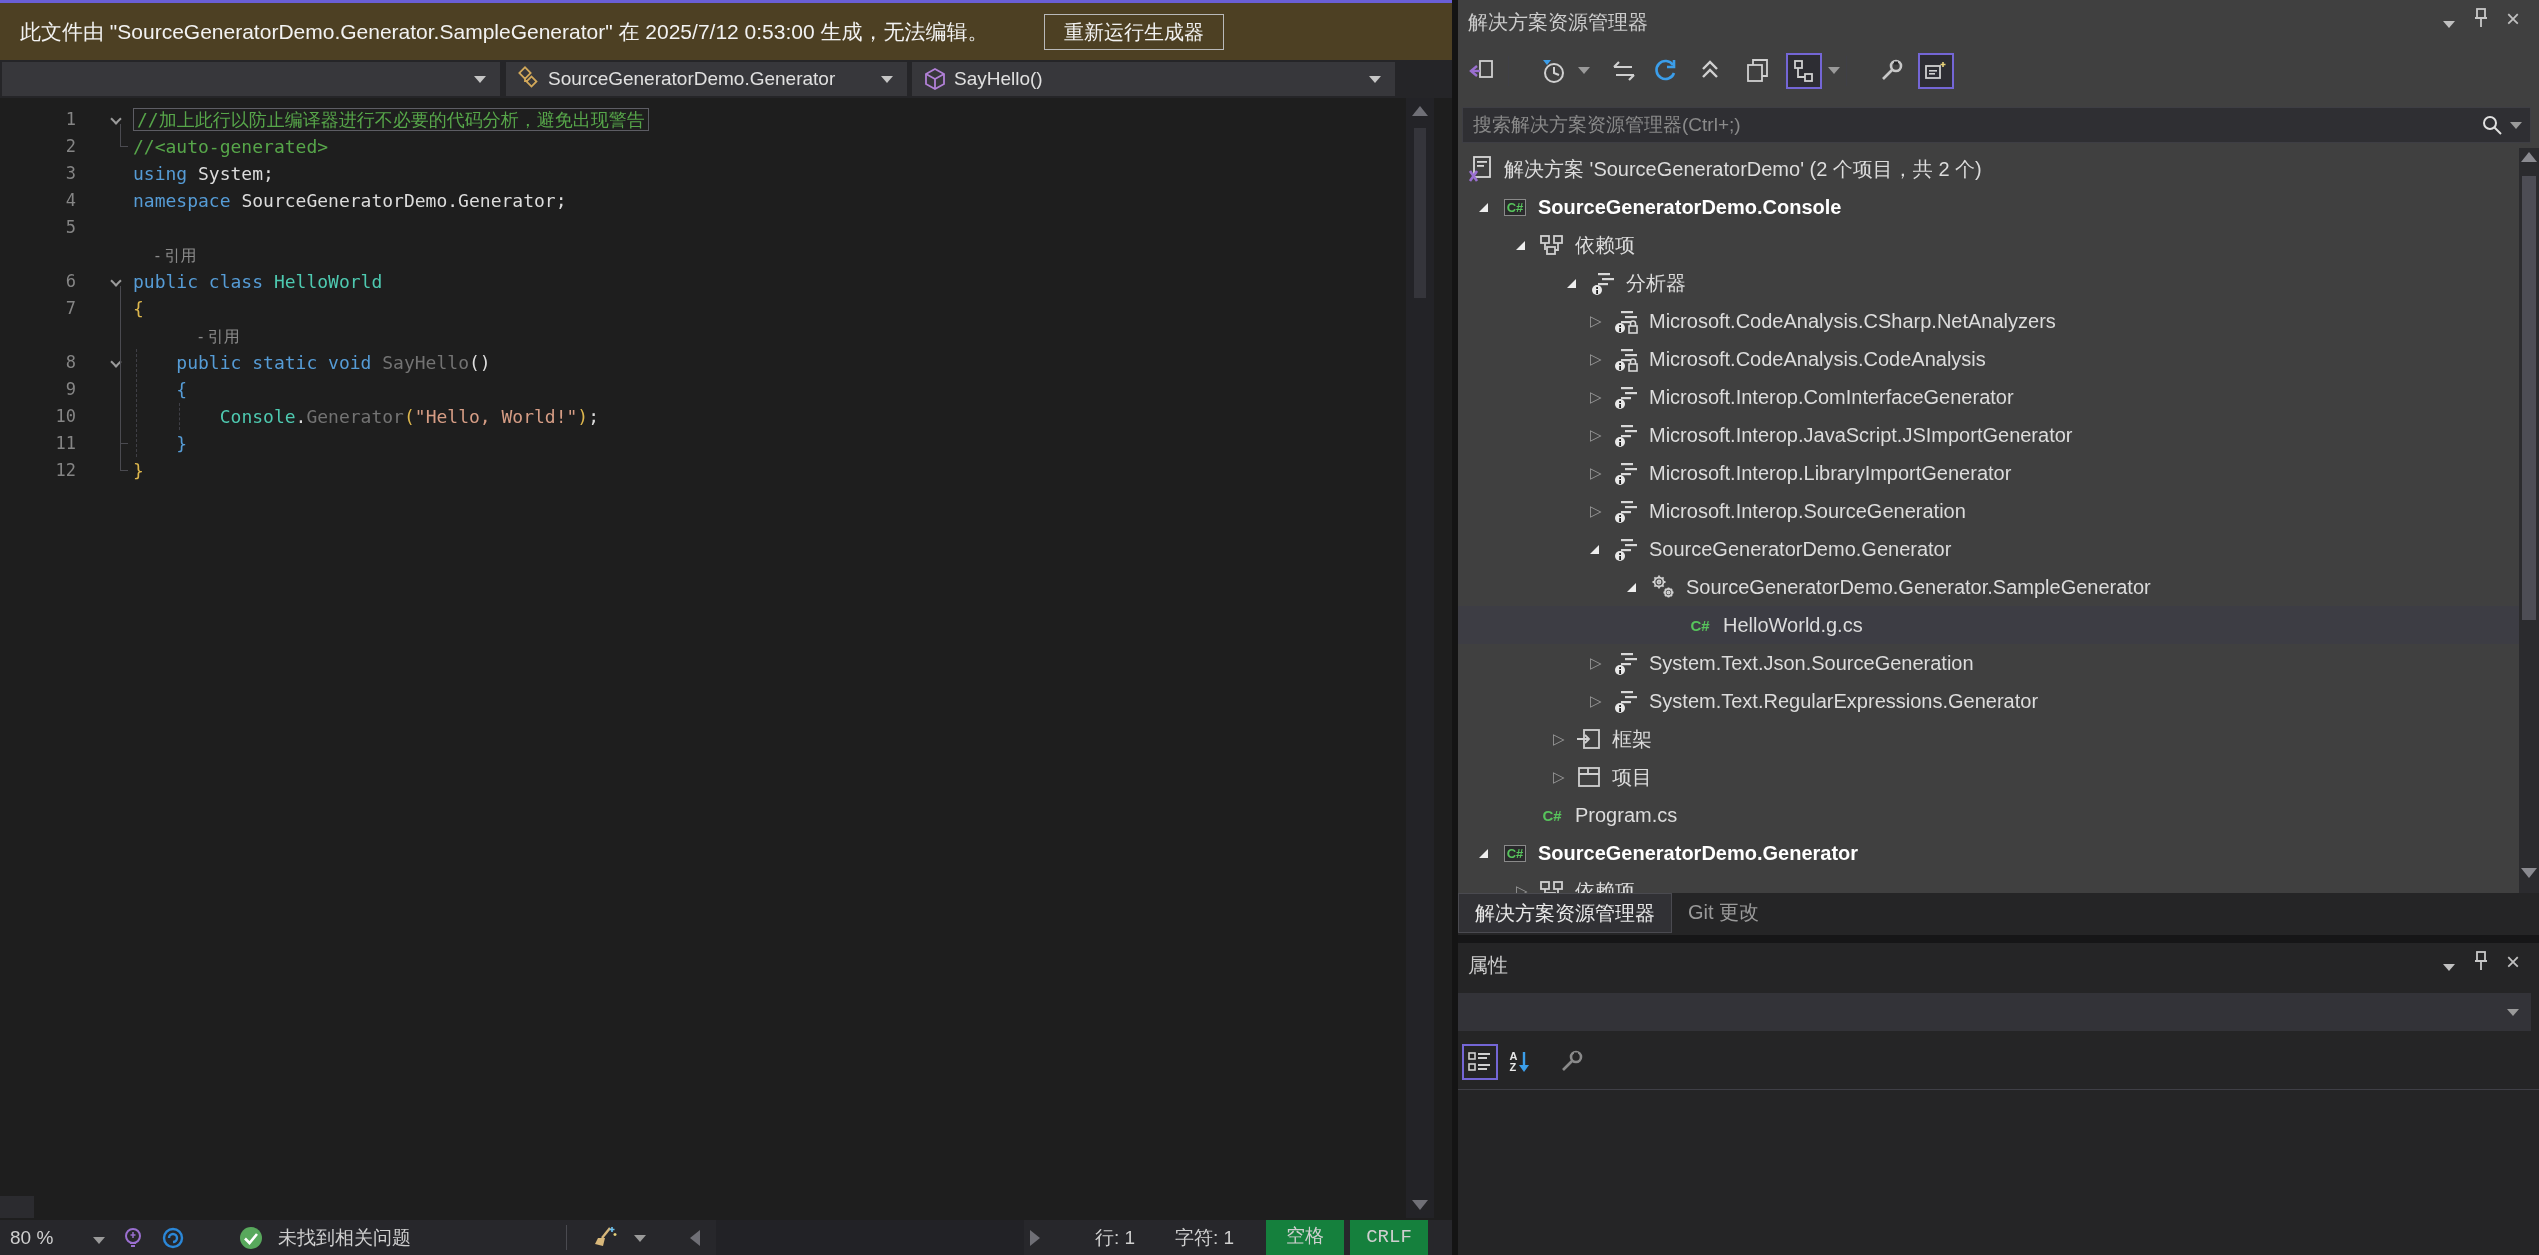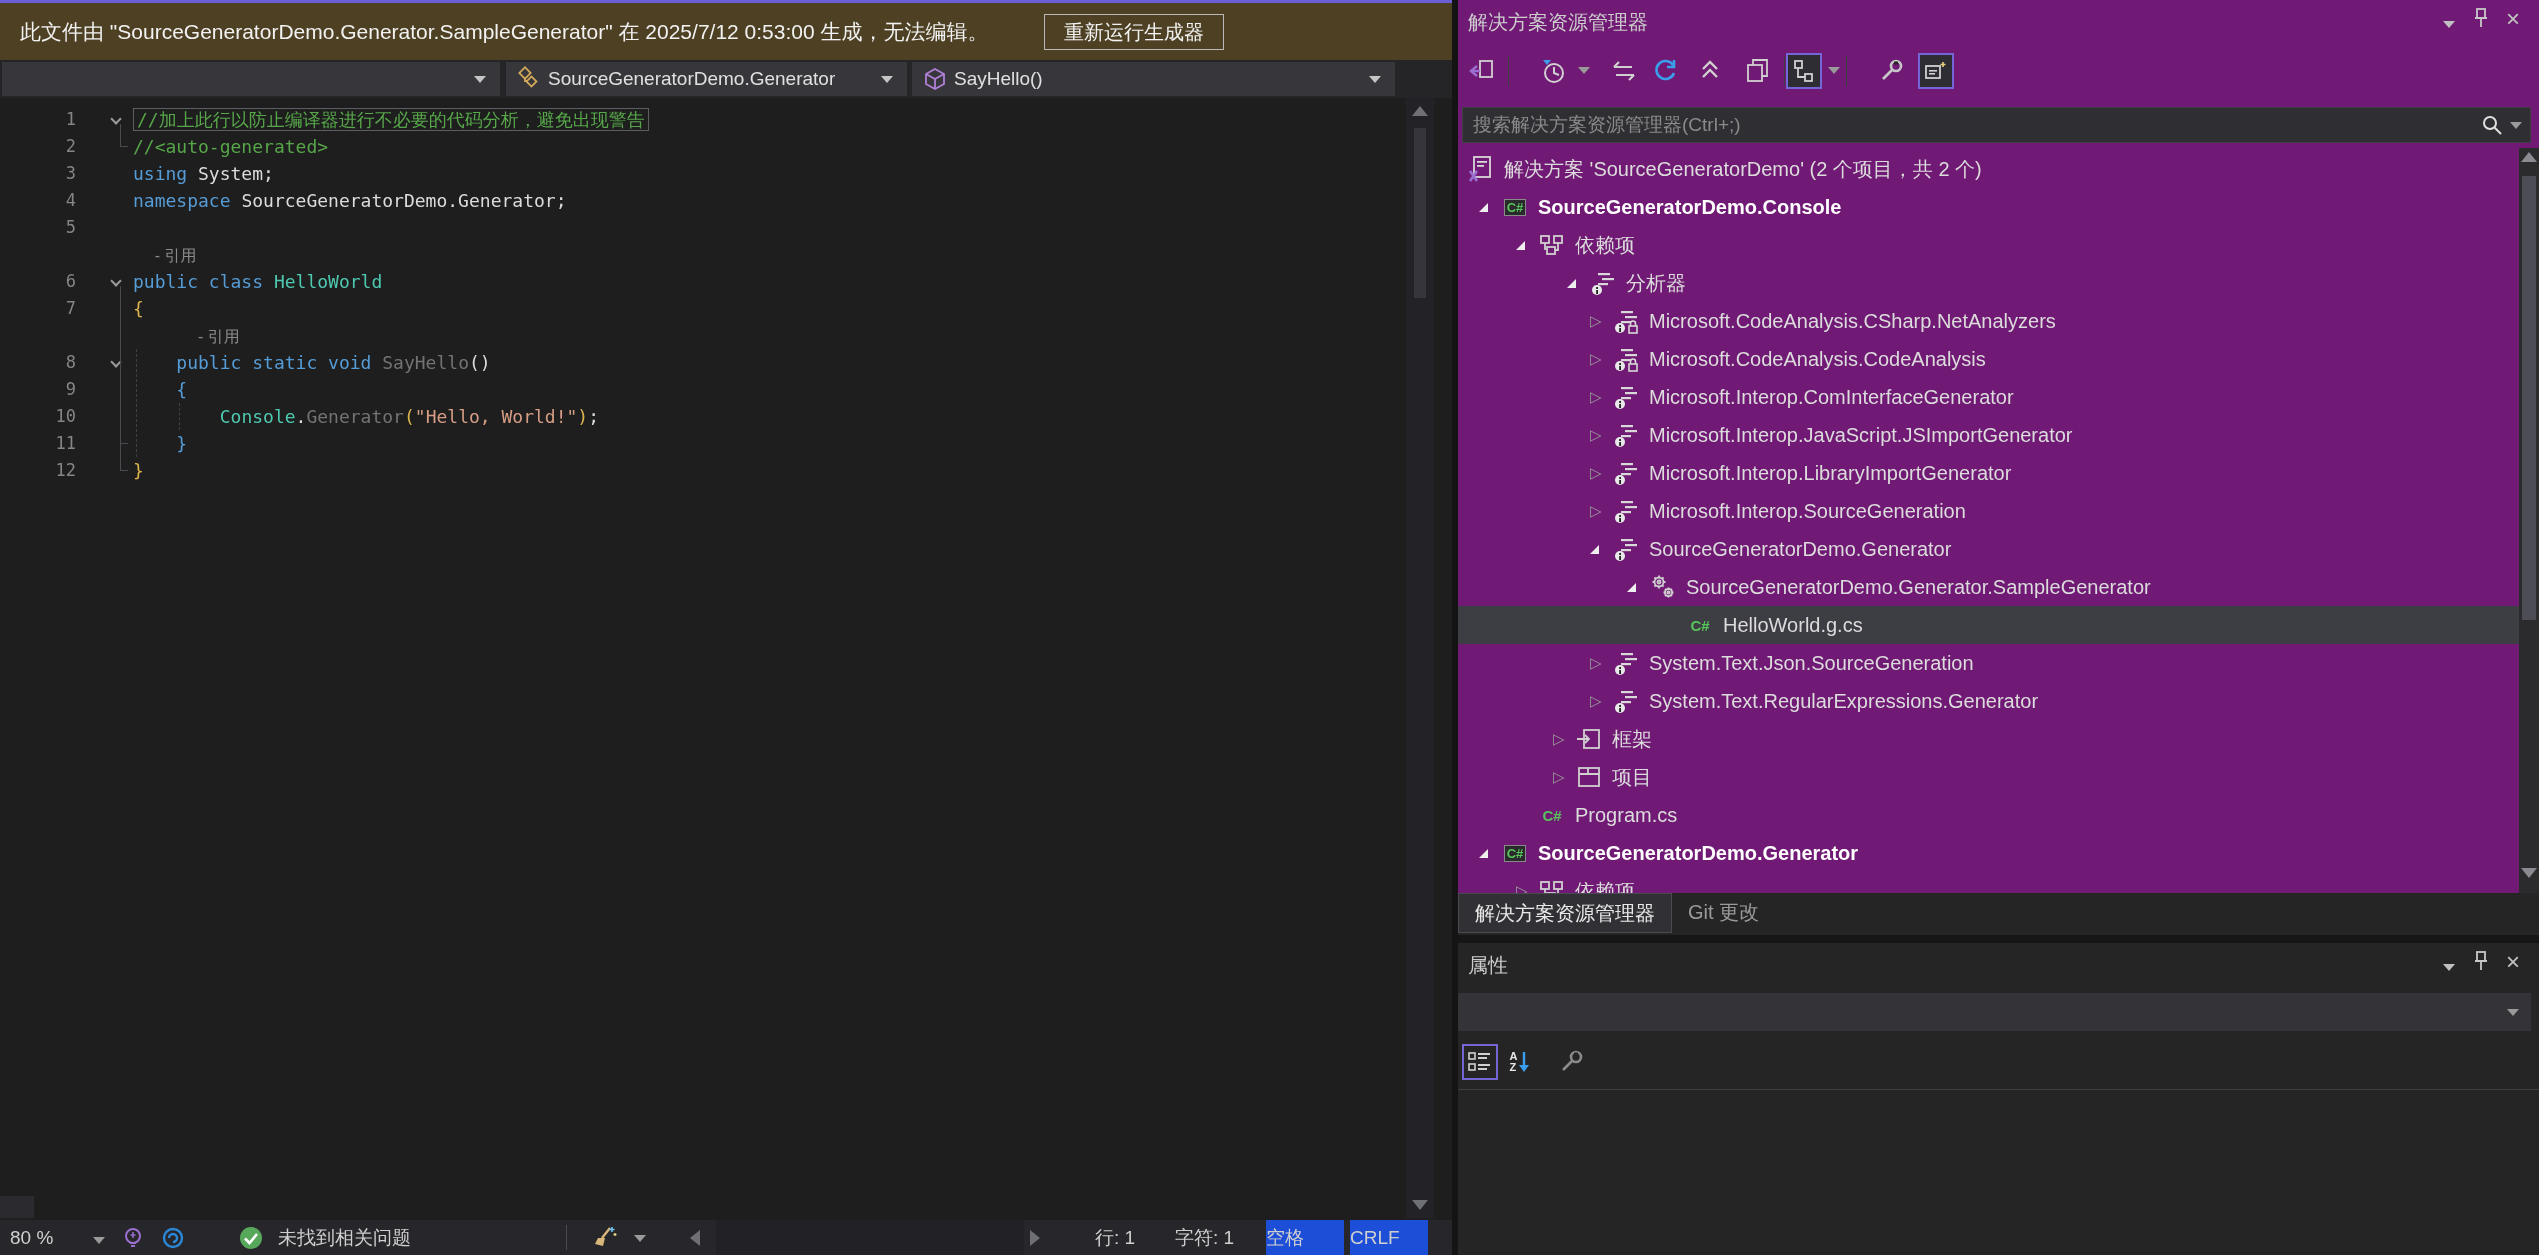--- a/index.html
+++ b/index.html
@@ -38,27 +38,27 @@
   .v-scroll { position:absolute; left:1406px; top:98px; width:28px; height:1120px; background:#232327; }
   .arrow-up, .arrow-down, .arrow-left, .arrow-right { width:0; height:0; position:absolute; }
   .arrow-up { border-left:8px solid transparent; border-right:8px solid transparent; border-bottom:10px solid #6f6f76; }
   .arrow-down { border-left:8px solid transparent; border-right:8px solid transparent; border-top:10px solid #6f6f76; }
   .arrow-left { border-top:8px solid transparent; border-bottom:8px solid transparent; border-right:10px solid #6f6f76; }
   .arrow-right { border-top:8px solid transparent; border-bottom:8px solid transparent; border-left:10px solid #6f6f76; }
 
   .corner-box { position:absolute; left:0; top:1196px; width:34px; height:22px; background:#2b2b2f; }
   .status-bar { position:absolute; left:0; top:1220px; width:1452px; height:35px; background:#27272b; font-size:19px; color:#cfcfcf; }
   .sb-item { position:absolute; top:0; height:35px; line-height:35px; white-space:nowrap; }
-  .sb-cell { background:#1d4ed8; text-align:left; }
+  .sb-cell { background:#15803d; text-align:center;font-family:Liberation Mono, monospace; }
   .sb-sep { position:absolute; top:5px; width:1px; height:25px; background:#4a4a50; }
   .h-track { position:absolute; left:716px; top:0; width:308px; height:35px; background:#222226; }
 
   
   .pane-divider { position:absolute; left:1452px; top:0; width:6px; height:1255px; background:#141414; }
-  .sidebar { position:absolute; left:1458px; top:0; width:1081px; height:1211px; background:#701a75; }
+  .sidebar { position:absolute; left:1458px; top:0; width:1081px; height:1211px; background:#404040; }
   .panel-title { position:absolute; left:0; width:100%; height:40px; font-size:20px; color:#cccccc; }
   .panel-title .t { position:absolute; left:10px; top:9px; }
   .win-btn { position:absolute; top:10px; width:26px; height:22px; text-align:center; color:#c0c0c0; cursor:pointer; }
   .se-toolbar { position:absolute; left:0; top:44px; width:100%; height:54px; }
   .tbtn { position:absolute; top:9px; width:36px; height:36px; display:flex; align-items:center; justify-content:center; cursor:pointer; }
   .tbtn.toggled { border:2px solid #7466d6; background:#2d2d33; }
   .tb-sep { position:absolute; top:12px; width:1px; height:30px; background:#3f3f46; }
   .tb-caret { position:absolute; top:23px; }
 
   .search-box { position:absolute; left:4px; top:107px; width:1069px; height:36px; background:#2f2f33; border:1px solid #3e3e44; font-size:19px; color:#8a8a8a; line-height:34px; }

